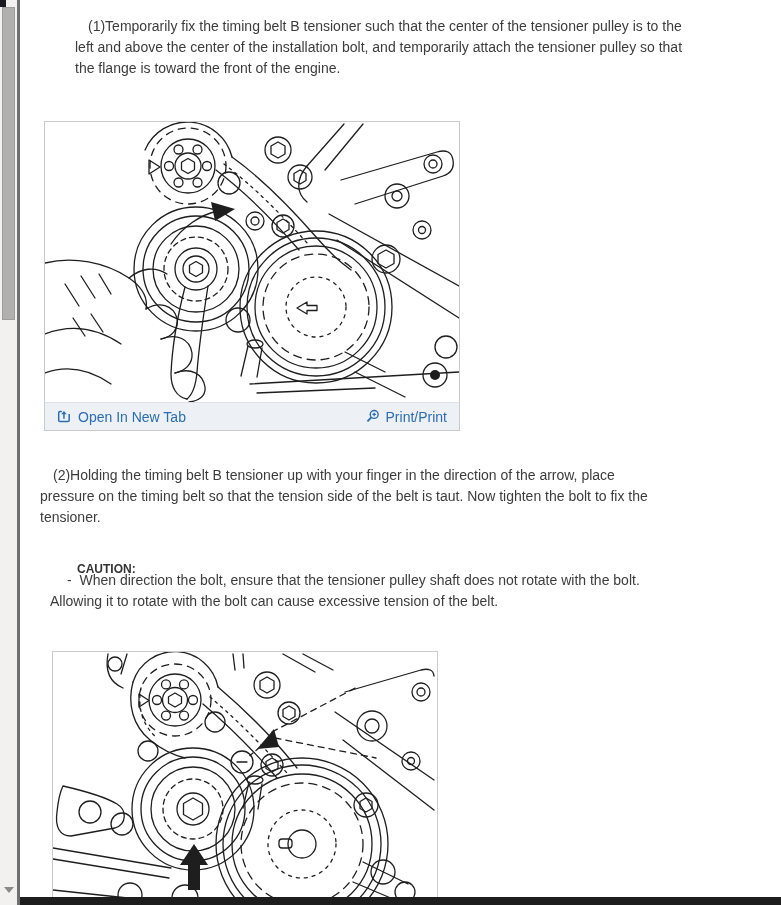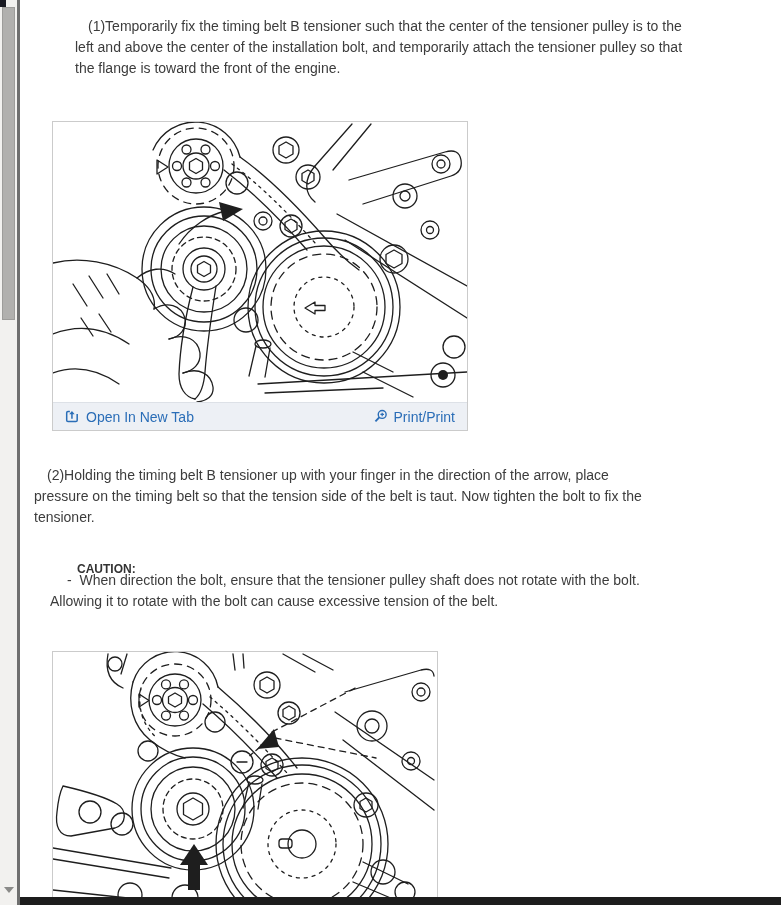--- a/index.html
+++ b/index.html
@@ -17,26 +17,26 @@
   
   .sb-track{position:absolute;left:0;top:0;width:17px;height:905px;background:var(--scrollbar-track);}
   .sb-corner{position:absolute;left:0;top:0;width:6px;height:7px;background:#191922;}
   .sb-thumb{position:absolute;left:2px;top:7px;width:13px;height:313px;background:var(--scrollbar-thumb);border:1px solid #9d9c9a;}
   .sb-down{position:absolute;left:4px;top:887px;width:0;height:0;
     border-left:5px solid transparent;border-right:5px solid transparent;border-top:6px solid #8a8a88;}
   .frame-line{position:absolute;left:17px;top:0;width:3px;height:905px;background:var(--frame-line);}
   
   .para{position:absolute;margin:0;font-size:14px;line-height:21px;color:var(--text);text-indent:13px;}
   #step1{left:44px;top:16px;width:612px;margin-left:31px;}
-  #step2{left:34px;top:465px;width:616px;}
+  #step2{left:40px;top:465px;width:616px;}
   #caution-label{left:50px;top:549px;width:400px;font-weight:bold;color:var(--heading);text-indent:17px;font-size:12px;margin:10px;position:absolute;line-height:21px;}
   #caution-item{left:50px;top:570px;width:622px;text-indent:17px;white-space:pre-wrap;}
   
   .image-card{position:absolute;background:#fff;border:1px solid var(--card-border);margin:0;padding:0;}
-  #card1{left:52px;top:121px;width:416px;height:310px;}
+  #card1{left:44px;top:121px;width:416px;height:310px;}
   #card2{left:52px;top:651px;width:386px;height:290px;}
   .diagram{display:block;background:#fff;}
   .img-links{
     position:absolute;left:0;right:0;bottom:0;height:28px;background:var(--link-bar-bg);
     border-top:1px solid #dde1e7;display:flex;align-items:center;justify-content:space-between;
     padding:0 12px;
   }
   .img-link{display:inline-flex;align-items:center;gap:6px;color:var(--link);font-size:14px;text-decoration:none;cursor:pointer;}
   .img-link svg{flex:0 0 auto;}
   

